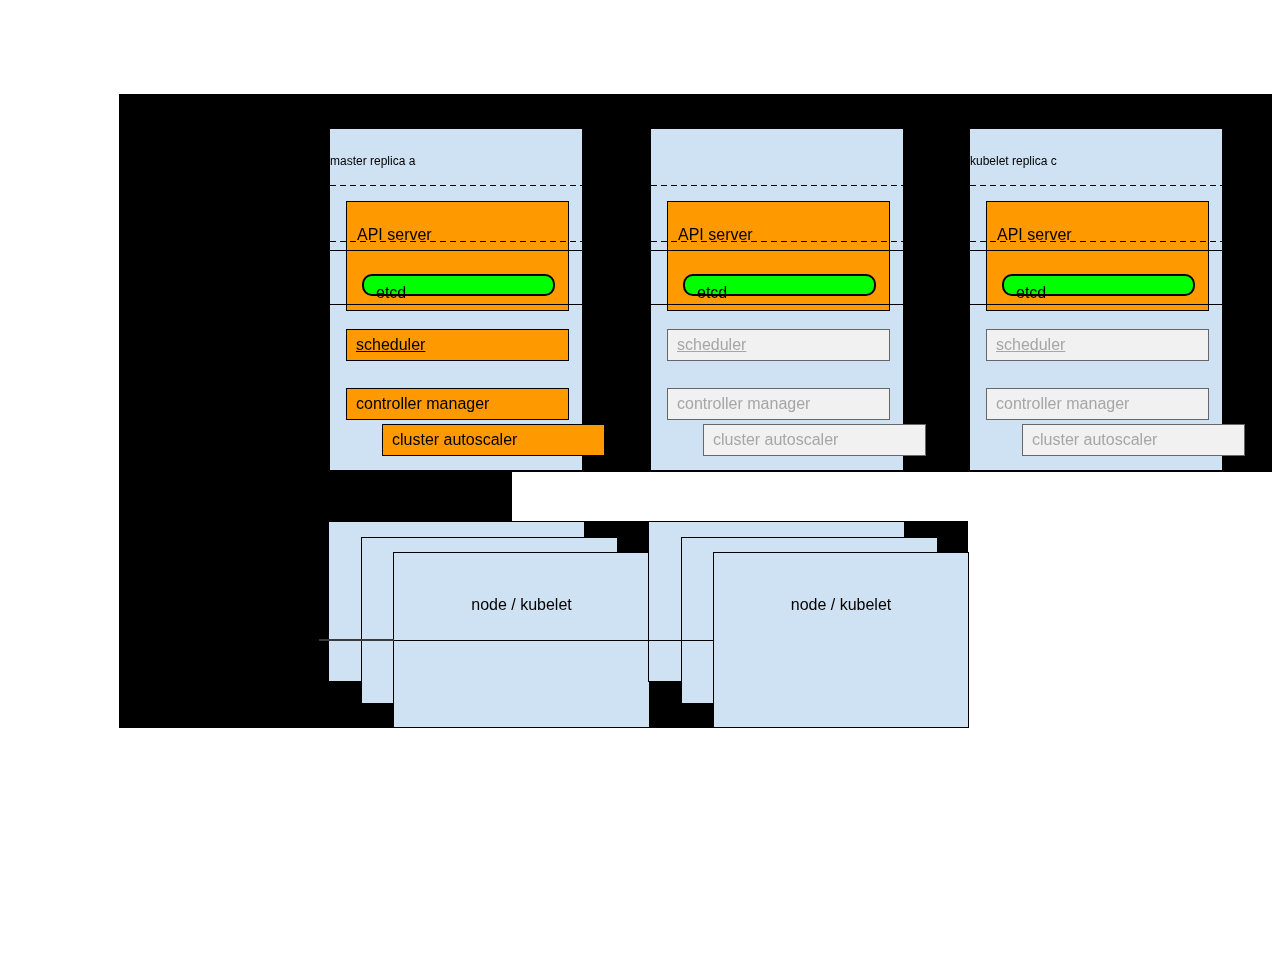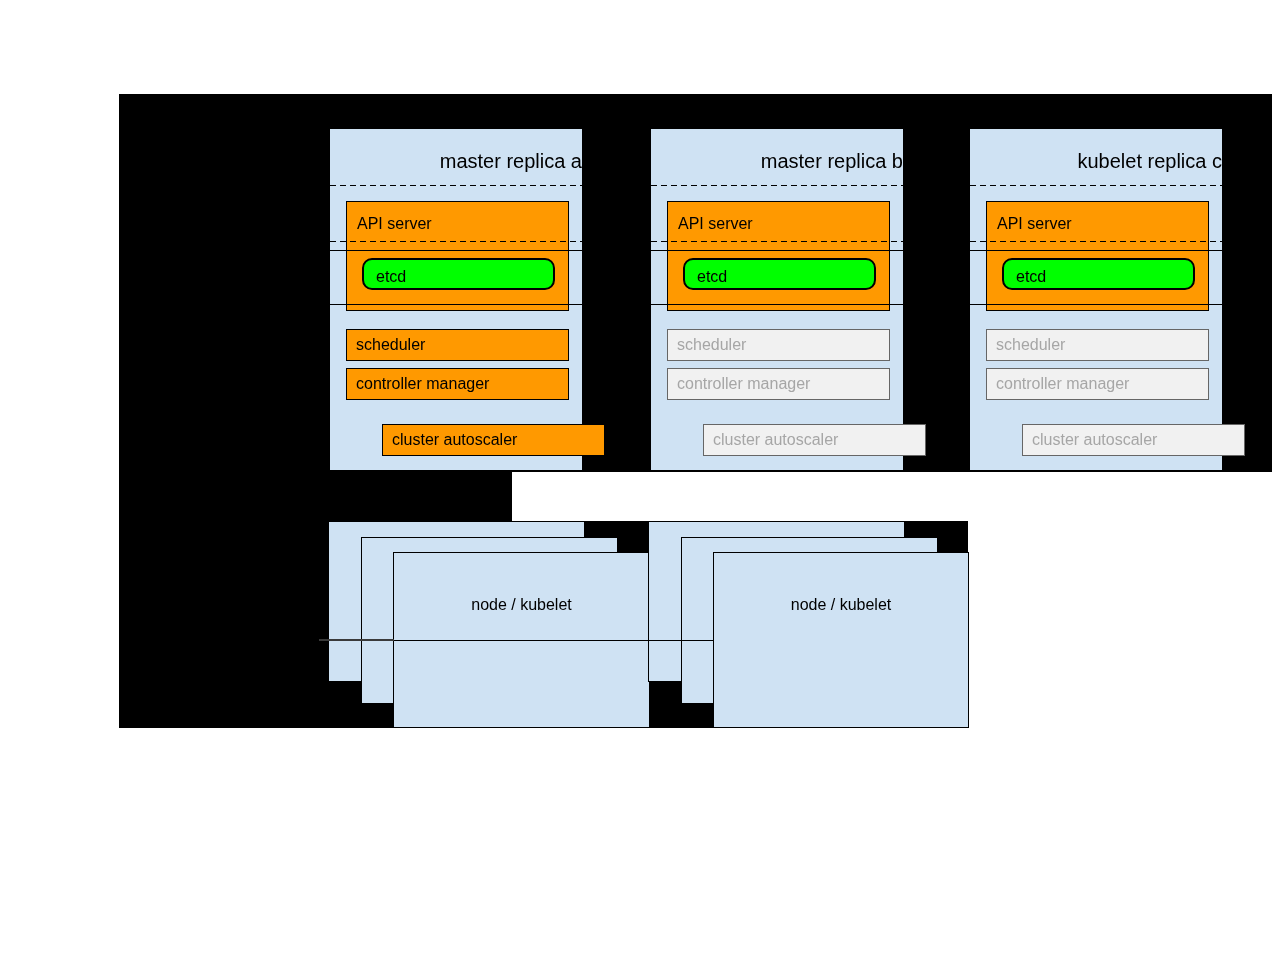--- a/index.html
+++ b/index.html
@@ -17,48 +17,48 @@
   
   .replica{
     position:absolute;top:128px;width:254px;height:343px;
     background:var(--panel-blue,#cfe2f3);border:1px solid #000;
   }
   #replica-a{left:329px;}
   #replica-b{left:650px;}
   #replica-c{left:969px;}
   .r-title{
     position:absolute;top:20px;left:0;width:100%;height:24px;line-height:24px;
-    text-align:right;font-size:20px;
+    text-align:left;font-size:12px;
   }
   .dash-line{
     position:absolute;left:0;width:100%;height:1px;
     background:repeating-linear-gradient(90deg,#000 0 6px,transparent 6px 10px);
   }
   .dash-a{top:56px;}
   .dash-b{top:112px;}
   .solid-line{position:absolute;left:0;width:100%;height:1px;background:#000;}
   .solid-a{top:121px;}
   .solid-b{top:175px;}
   .api-wrap{
     position:absolute;left:16px;top:72px;width:223px;height:110px;
     background:var(--orange,#ff9900);border:1px solid #000;
   }
-  .api-label{position:absolute;left:10px;top:13px;font-size:16px;}
+  .api-label{position:absolute;left:10px;top:24px;font-size:16px;}
   .etcd{
-    position:absolute;left:15px;top:56px;width:193px;height:32px;
+    position:absolute;left:15px;top:72px;width:193px;height:22px;
     background:var(--green,#00ff00);border:2px solid #000;border-radius:10px;
   }
   .etcd-label{position:absolute;left:12px;top:0;height:34px;line-height:34px;font-size:16px;}
   .comp{
     position:absolute;left:16px;width:223px;height:32px;line-height:30px;
     padding-left:9px;font-size:16px;
     background:var(--orange,#ff9900);border:1px solid #000;color:#000;
   }
-  .comp-1{top:200px;}
-  .comp-2{top:239px;}
+  .comp-1{top:200px;text-decoration:underline;}
+  .comp-2{top:259px;}
   .comp-3{top:295px;margin-left:36px;}
   .comp.inactive{
     background:var(--inactive-fill,#f1f1f1);
     border:1px solid var(--inactive-border,#666666);
     color:var(--inactive-text,#a6a6a6);
   }
 
   
   .node-box{position:absolute;background:var(--panel-blue,#cfe2f3);border:1px solid #000;text-align:right;}
   #nl-back {left:328px;top:521px;width:257px;height:161px;}
@@ -98,21 +98,20 @@
     </div>
     <div class="dash-line dash-b"></div>
     <div class="solid-line solid-a"></div>
     <div class="solid-line solid-b"></div>
     <div class="comp comp-1 active">scheduler</div>
     <div class="comp comp-2 active">controller manager</div>
     <div class="comp comp-3 active">cluster autoscaler</div>
   </div>
 
   <div id="replica-b" class="replica">
-    <div class="r-title">master replica b</div>
     <div class="dash-line dash-a"></div>
     <div class="api-wrap">
       <div class="api-label">API server</div>
       <div class="etcd">
         <div class="etcd-label">etcd</div>
       </div>
     </div>
     <div class="dash-line dash-b"></div>
     <div class="solid-line solid-a"></div>
     <div class="solid-line solid-b"></div>

